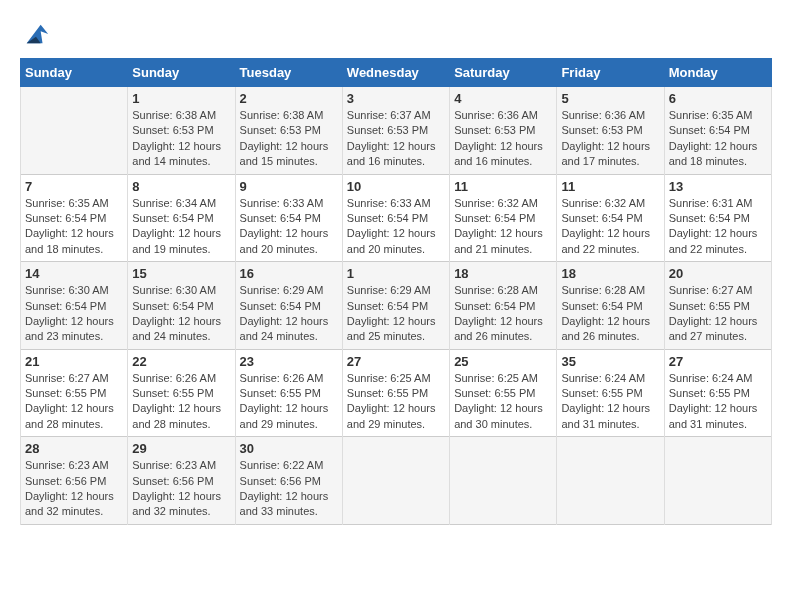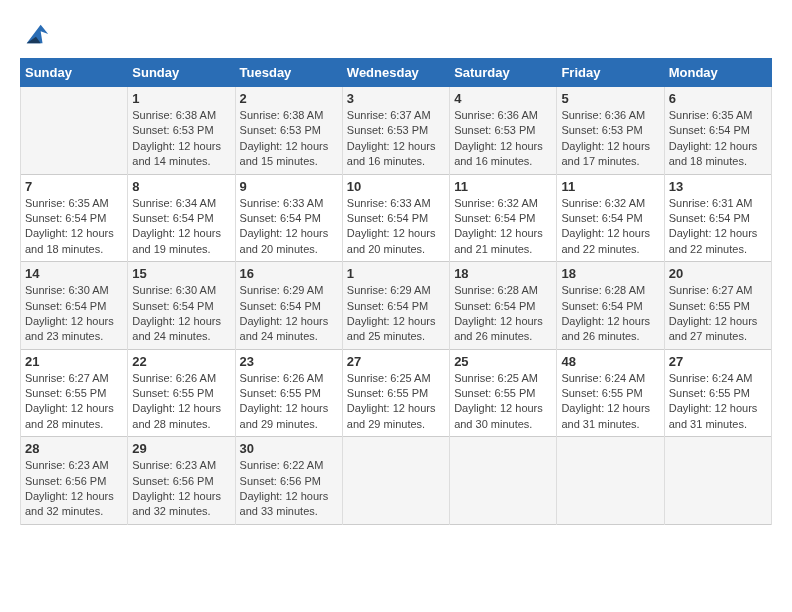--- a/index.html
+++ b/index.html
@@ -229,21 +229,21 @@
         </td>
         <td>
           <span class="day-num">27</span>
           <div class="day-info">Sunrise: 6:25 AM<br>Sunset: 6:55 PM<br>Daylight: 12 hours and 29 minutes.</div>
         </td>
         <td>
           <span class="day-num">25</span>
           <div class="day-info">Sunrise: 6:25 AM<br>Sunset: 6:55 PM<br>Daylight: 12 hours and 30 minutes.</div>
         </td>
         <td>
-          <span class="day-num">48</span>
+          <span class="day-num">35</span>
           <div class="day-info">Sunrise: 6:24 AM<br>Sunset: 6:55 PM<br>Daylight: 12 hours and 31 minutes.</div>
         </td>
         <td>
           <span class="day-num">27</span>
           <div class="day-info">Sunrise: 6:24 AM<br>Sunset: 6:55 PM<br>Daylight: 12 hours and 31 minutes.</div>
         </td>
       </tr>
       <tr>
         <td>
           <span class="day-num">28</span>

